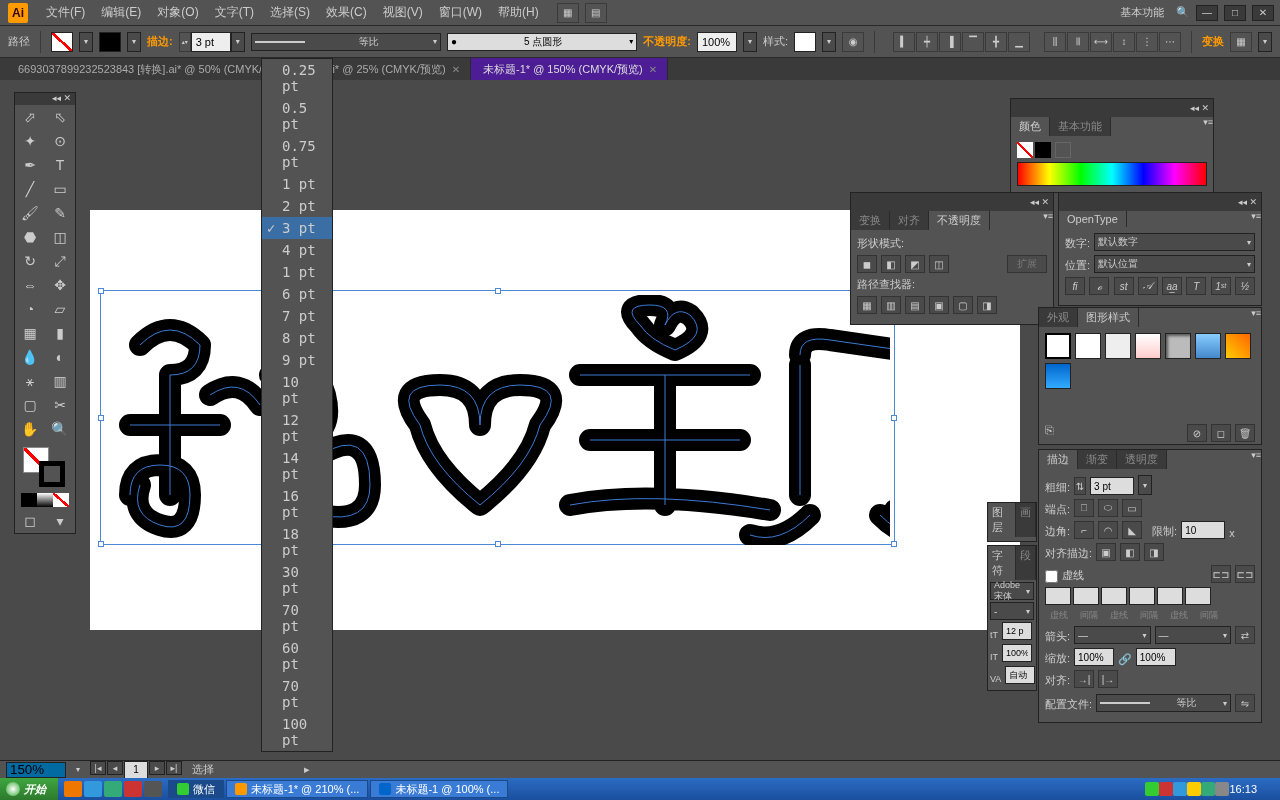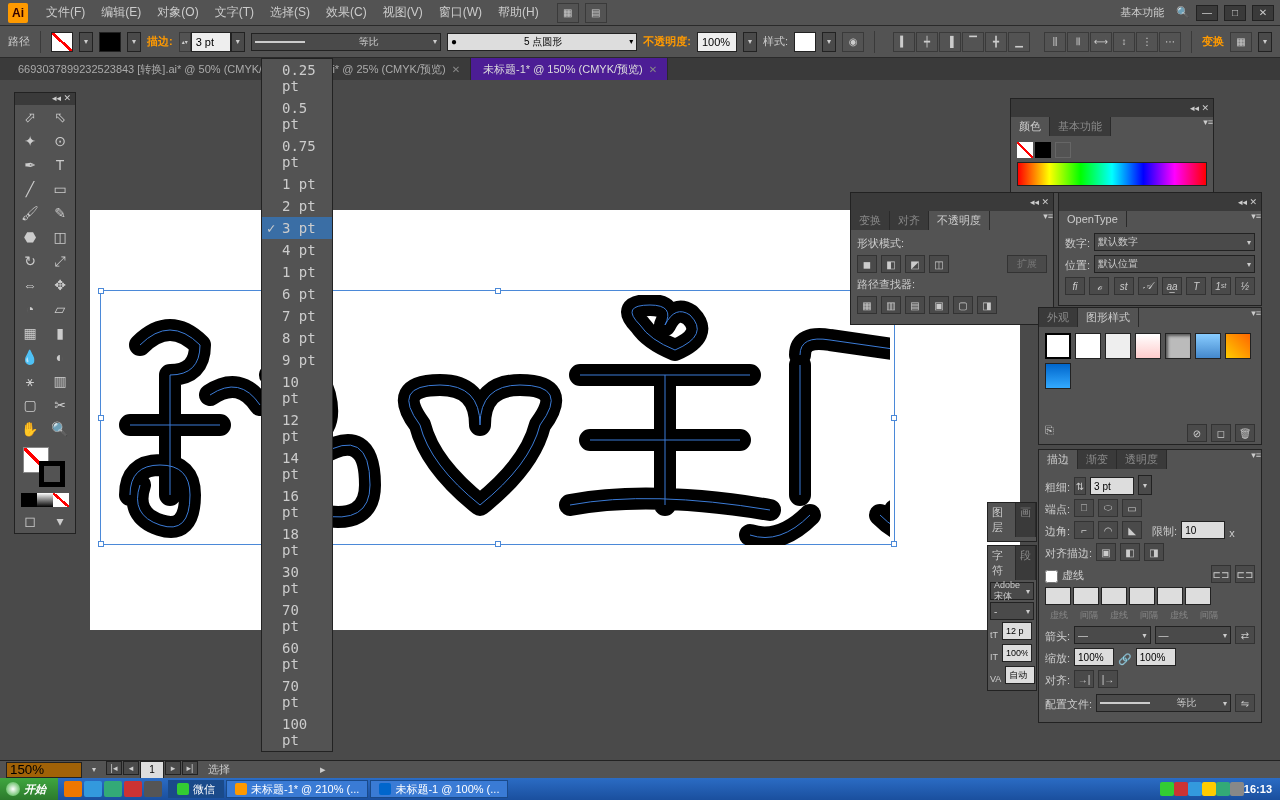--- a/index.html
+++ b/index.html
@@ -69,32 +69,32 @@
 .spectrum { height:24px; background:linear-gradient(to right,red,yellow,lime,cyan,blue,magenta,red); border:1px solid #222; margin-top:4px;}
 .field-row { display:flex; align-items:flex-end; gap:4px; margin-bottom:4px;}
 .sm-input { width:60px; height:18px; background:#ddd; border:1px solid #222; color:#000; font-size:10px; padding:0 3px;}
 .sm-select { flex:1; height:18px; background:#4a4a4a; border:1px solid #222; color:#ccc; font-size:10px; padding:0 3px; display:flex; align-items:center; justify-content:space-between;}
 .sm-select::after{content:"▾"; font-size:8px;}
 .icon-btn { width:20px; height:18px; background:#4a4a4a; border:1px solid #333; display:flex; align-items:center; justify-content:center; font-size:10px;}
 .style-swatch { width:26px; height:26px; border:1px solid #222; background:#fff;}
 
 
 .status { position:absolute; left:0; right:0; bottom:22px; height:18px; background:#535353; border-top:1px solid #222; display:flex; align-items:center; font-size:11px; padding:0 6px; gap:10px;}
-.zoom-box { width:76px; height:16px; background:#a16207; color:#000; border:1px solid #222; padding:0 3px;}
+.zoom-box { width:60px; height:16px; background:#0369a1; color:#000; border:1px solid #222; padding:0 3px;}
 .nav-arrows { display:flex; gap:1px;}
 .nav-arrows div{ width:16px; height:14px; background:#4a4a4a; border:1px solid #222; display:flex; align-items:center; justify-content:center; font-size:9px;}
 
 
 .taskbar { position:absolute; left:0; right:0; bottom:0; height:22px; background:linear-gradient(#2b6cc4,#1a4f9e); display:flex; align-items:center; font-size:11px;}
 .start { height:100%; padding:0 12px 0 6px; background:linear-gradient(#3fa63f,#2c7a2c); color:#fff; font-weight:bold; display:flex; align-items:center; gap:4px; font-style:italic;}
 .ql { display:flex; gap:2px; padding:0 6px;}
 .ql-ico { width:18px; height:16px; background:#4a7; border-radius:2px;}
 .tb-task { height:18px; padding:0 8px; background:#3a7bd5; border:1px solid #1a4a8a; color:#fff; display:flex; align-items:center; gap:4px; margin-right:2px; max-width:160px; overflow:hidden; white-space:nowrap;}
 .tb-task.active { background:#1a4a8a;}
-.tray { margin-left:auto; display:flex; align-items:center; gap:0; padding-right:8px; color:#fff;font-weight:bold;}
+.tray { margin-left:auto; display:flex; align-items:center; gap:0; padding-right:23px; color:#fff;}
 .tray-ico { width:14px; height:14px; background:#6a9; border-radius:2px;}
 </style>
 </head>
 <body>
 
 <div class="menubar">
   <div class="ai-logo">Ai</div>
   <div class="menu-item">文件(F)</div>
   <div class="menu-item">编辑(E)</div>
   <div class="menu-item">对象(O)</div>

